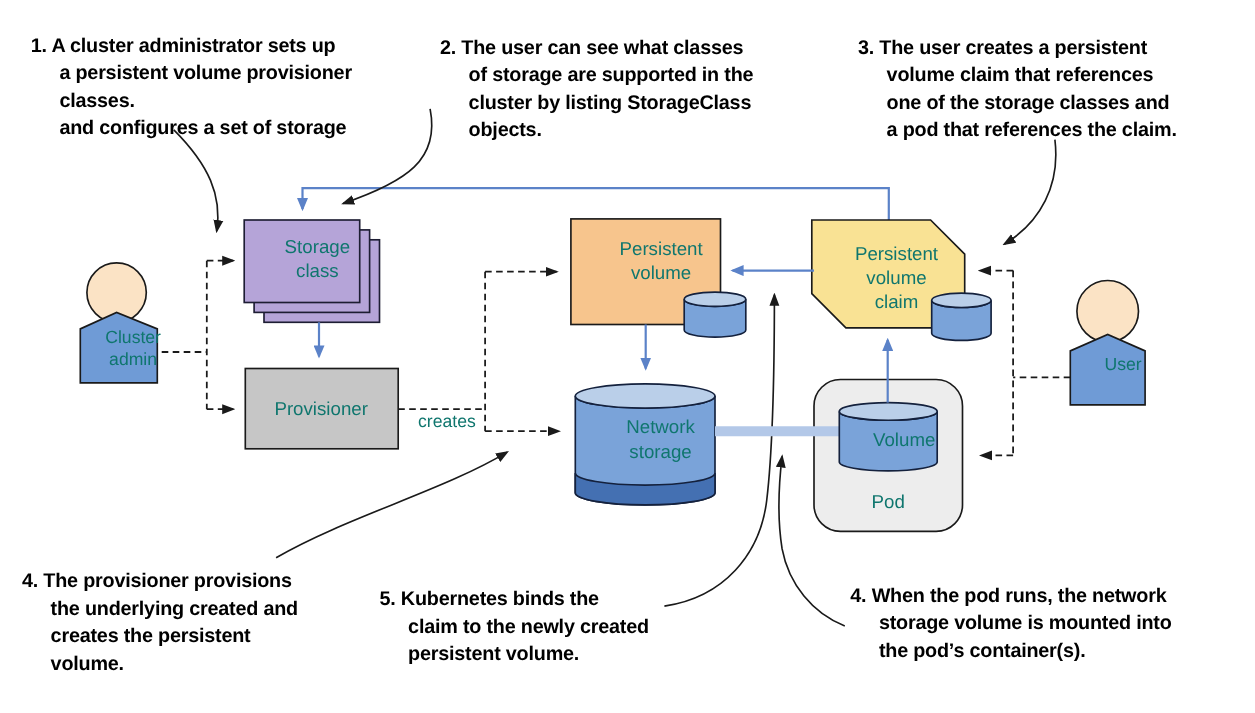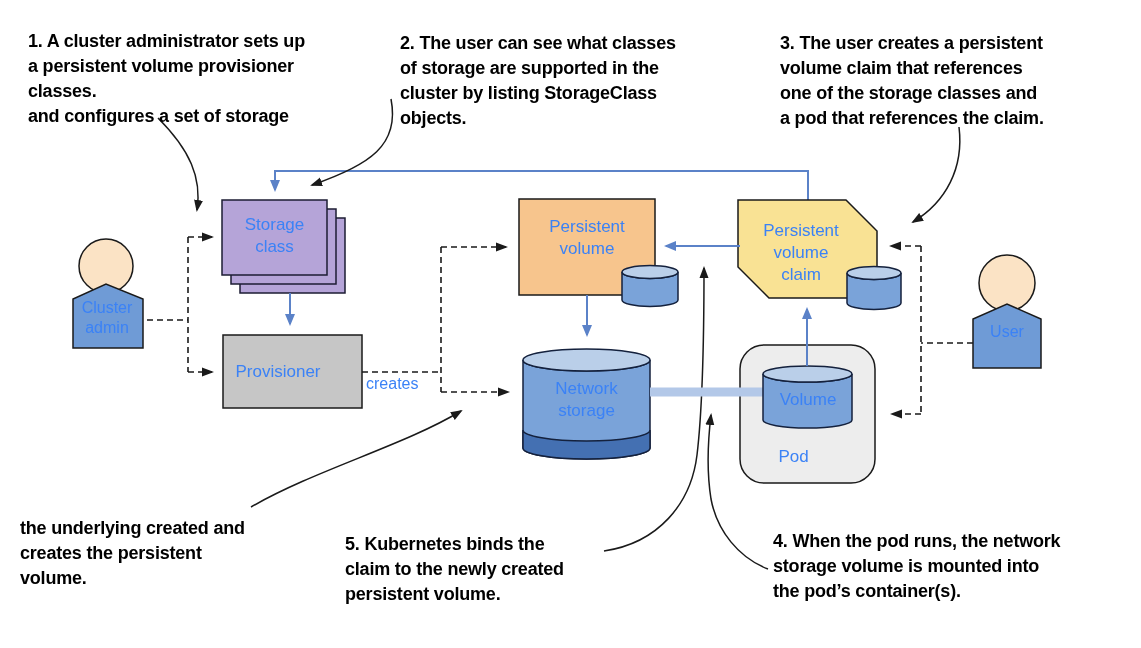--- a/index.html
+++ b/index.html
@@ -1,25 +1,25 @@
 <!DOCTYPE html>
 <html><head>
 <meta charset="utf-8">
 <style>
   html,body{margin:0;padding:0;background:#fff;}
   #stage{position:relative;width:1141px;height:648px;background:#fff;overflow:hidden;
          font-family:"Liberation Sans",sans-serif;}
   #wires{position:absolute;left:0;top:0;width:1141px;height:648px;}
-  .label{position:absolute;font-size:17px;line-height:22px;color:#3b82f6;
-         text-align:center;white-space:pre-line;z-index:3;}
+  .label{position:absolute;font-size:17px;line-height:22px;color:#0f766e;
+         text-align:center;white-space:pre-line;z-index:3;padding-left:14px;}
   .label.small{font-size:16px;line-height:20px;}
   .label.left{text-align:left;}
   .note{position:absolute;font-weight:bold;font-size:18px;line-height:25px;color:#000;
         letter-spacing:-0.2px;white-space:nowrap;z-index:3;}
-  .note .cont{}
+  .note .cont{margin-left:26px;}
 </style>
 </head>
 <body>
 
 <div id="stage">
 
   <svg id="wires" viewBox="0 0 1141 648">
     <defs>
       <marker id="mblue" markerUnits="userSpaceOnUse" markerWidth="12" markerHeight="10" refX="10" refY="5" orient="auto">
         <path d="M0,0 L12,5 L0,10 Z" fill="#5b82c8"></path>
@@ -146,20 +146,21 @@
     <div class="cont">cluster by listing StorageClass</div>
     <div class="cont">objects.</div>
   </div>
   <div class="note" style="left:780px;top:31px">
     <div>3. The user creates a persistent</div>
     <div class="cont">volume claim that references</div>
     <div class="cont">one of the storage classes and</div>
     <div class="cont">a pod that references the claim.</div>
   </div>
   <div class="note" style="left:20px;top:516px">
+    <div>4. The provisioner provisions</div>
     <div class="cont">the underlying created and</div>
     <div class="cont">creates the persistent</div>
     <div class="cont">volume.</div>
   </div>
   <div class="note" style="left:345px;top:532px">
     <div>5. Kubernetes binds the</div>
     <div class="cont">claim to the newly created</div>
     <div class="cont">persistent volume.</div>
   </div>
   <div class="note" style="left:773px;top:529px">

